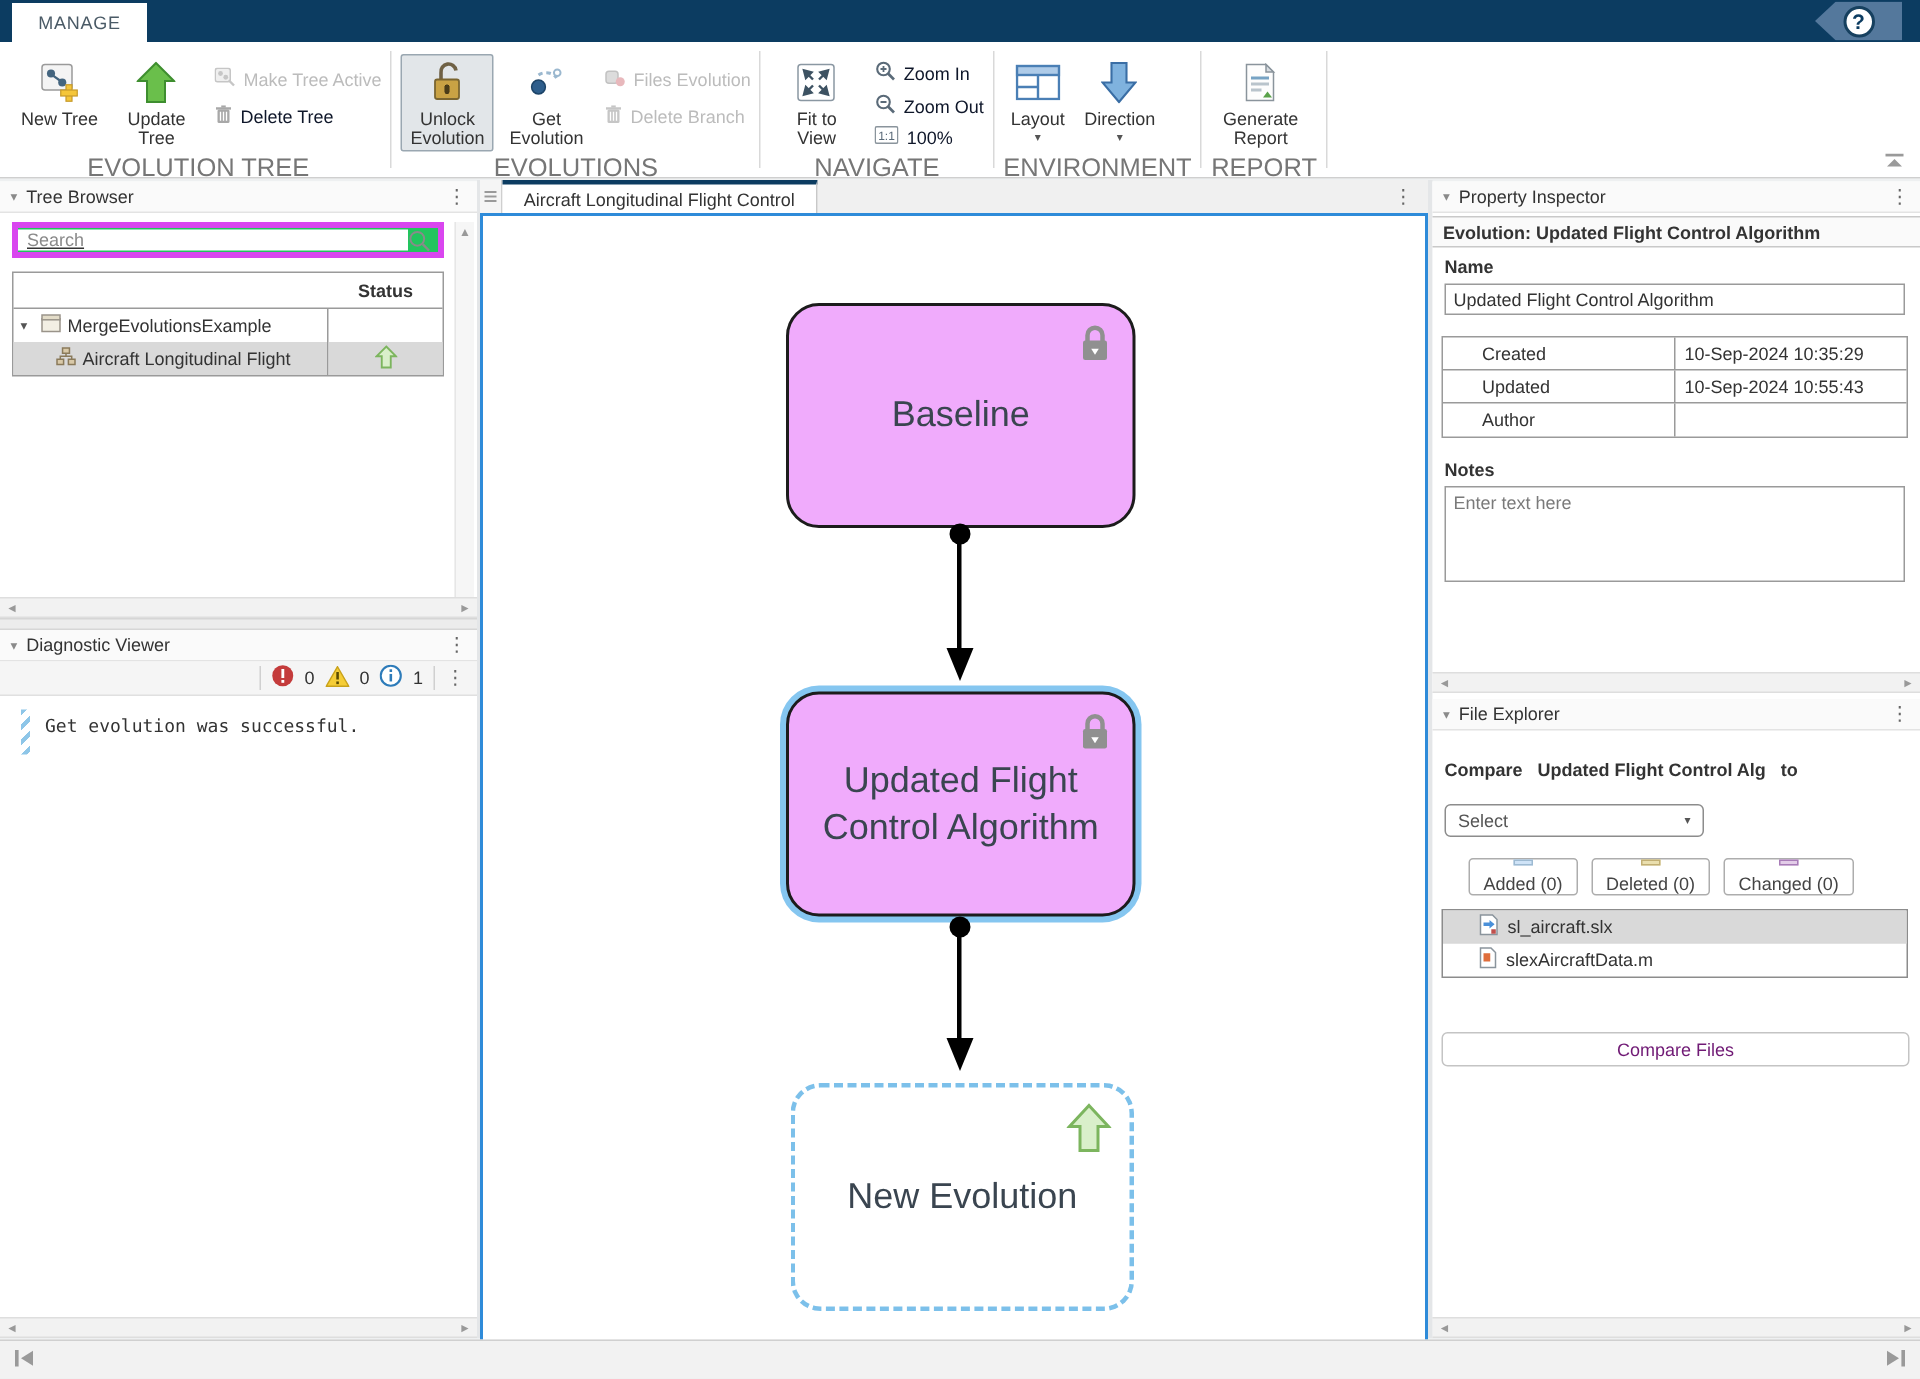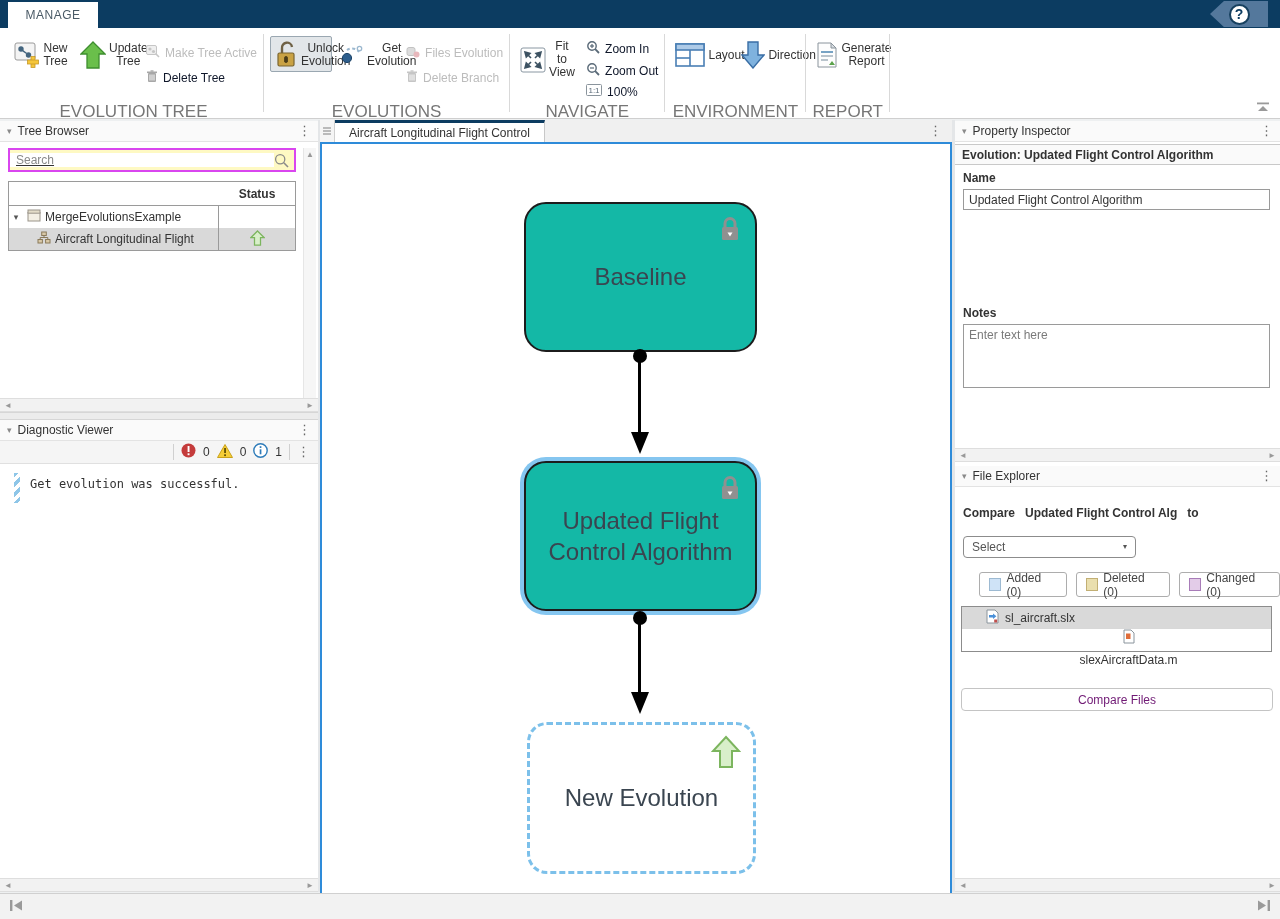--- a/index.html
+++ b/index.html
@@ -15,21 +15,21 @@
     display:flex; align-items:center; justify-content:center; color:#4a5a66; letter-spacing:.5px; font-size:12px; }
   .help-chevron { position:absolute; right:12px; top:1px; height:26px; width:58px; background:#54789c;
     clip-path:polygon(0 50%, 24% 0, 100% 0, 100% 100%, 24% 100%); display:flex; align-items:center; justify-content:center; }
   .help-circle { width:21px; height:21px; border-radius:50%; background:#fff; border:2px solid #16405f;
     color:#0c3c61; font-weight:bold; font-size:14px; display:flex; align-items:center; justify-content:center; }
   .ribbon-body { position:absolute; top:28px; bottom:0; left:0; right:0; display:flex; align-items:stretch; padding-left:4px; }
   .rgroup { display:flex; flex-direction:column; padding:0 6px; }
   .rgroup-content { flex:1; display:flex; align-items:flex-start; gap:4px; padding-top:8px; }
   .rgroup-label { height:16px; text-align:center; font-size:17px; color:#767676; white-space:nowrap; }
   .rsep { width:1px; background:#d9d9d9; margin:6px 0; }
-  .big-btn { min-width:46px; max-width:62px; display:flex; align-items:center; gap:3px;
+  .big-btn { min-width:46px; max-width:62px; display:flex; flex-direction:column; align-items:center; gap:3px;
     padding:3px 3px 1px 3px; border:1px solid transparent; border-radius:2px; cursor:default; }
   .big-btn .bicon { height:30px; display:flex; align-items:center; justify-content:center; }
   .big-btn .blabel { font-size:12px; line-height:13px; text-align:center; color:#333; }
   .big-btn.selected { background:#e2e6e9; border-color:#9aa7b1; }
   .small-col { display:flex; flex-direction:column; gap:9px; padding-top:9px; padding-left:4px; }
   .small-col.tight { gap:5px; padding-top:4px; }
   .small-btn { display:flex; align-items:center; gap:5px; font-size:12px; color:#0f172a; white-space:nowrap; }
   .small-btn.disabled { color:#bcbcbc; }
   .caret { font-size:8px; color:#555; line-height:6px; }
   .ribbon-collapse { position:absolute; right:10px; bottom:3px; }
@@ -38,21 +38,21 @@
     padding:0 7px; gap:6px; font-size:12px; color:#333; }
   .ptri { color:#8a8a8a; font-size:9px; }
   .kebab { margin-left:auto; color:#666; font-size:13px; line-height:12px; }
   .hscroll { background:#f2f2f2; border-top:1px solid #dedede; border-bottom:1px solid #dedede;
     display:flex; align-items:center; justify-content:space-between; padding:0 4px; }
   .scroll-glyph { font-size:8px; color:#999; }
   
   #left-panel { position:absolute; top:121px; left:0; width:318px; height:757px; background:#fff; }
   #lp-vscroll { position:absolute; left:303px; top:27px; width:13px; height:271px; background:#f6f6f6; border-left:1px solid #e6e6e6;
     display:flex; flex-direction:column; justify-content:space-between; align-items:center; padding:2px 0; }
-  #tb-search { position:absolute; left:8px; top:27px; width:288px; height:24px; border:2px solid #d946ef; background:#fef9c3; display:flex; align-items:center;text-decoration:underline; }
+  #tb-search { position:absolute; left:8px; top:27px; width:288px; height:24px; border:4px solid #d946ef; background:#22c55e; display:flex; align-items:center;text-decoration:underline; }
   #tb-search input { flex:1; border:none; outline:none; font-family:inherit; font-size:12px; padding:0 6px; color:#333; }
   #tb-search input::placeholder { color:#8a8a8a; }
   #tb-search .mag { padding-right:5px; display:flex; }
   #tb-table { position:absolute; left:8px; top:60px; width:288px; border:1px solid #9a9a9a; }
   .tbl-hdr { display:flex; height:24px; border-bottom:1px solid #9a9a9a; align-items:center; }
   .tbl-row { display:flex; height:22px; align-items:stretch; }
   .col-name { width:210px; border-right:1px solid #9a9a9a; display:flex; align-items:center; gap:4px; overflow:hidden; }
   .col-status { flex:1; display:flex; align-items:center; justify-content:center; font-weight:bold; }
   .tbl-row .col-status { font-weight:normal; }
   .row-selected { background:#d9d9d9; }
@@ -68,21 +68,21 @@
   #dv-hatch { width:6px; min-height:30px; background:repeating-linear-gradient(135deg,#8ec6e8 0 3px,#fff 3px 7px); }
   #dv-text { font-family:"DejaVu Sans Mono", monospace; font-size:12px; color:#333; padding-top:4px; }
   
   #canvas-area { position:absolute; top:120px; left:320px; width:632px; height:795px; }
   #doc-tabstrip { position:absolute; top:0; left:0; right:0; height:22px; background:#f0f0f0; display:flex; align-items:stretch; }
   #doc-menu { width:15px; border-right:1px solid #cfcfcf; display:flex; align-items:center; justify-content:center; background:#f5f5f5; }
   .doc-tab { width:210px; background:#fff; border-top:3px solid #0c3c61; border-right:1px solid #c8c8c8;
     display:flex; align-items:center; justify-content:center; font-size:12px; color:#333; }
   #doc-kebab { margin-left:auto; padding-right:10px; display:flex; align-items:center; }
   #canvas-body { position:absolute; top:22px; left:0; right:0; bottom:0; background:#fff; border:2px solid #2e8bd9; }
-  .evo-node { position:absolute; background:#14b8a6; border:2px solid #1c1c1c; border-radius:22px;
+  .evo-node { position:absolute; background:#f0abfc; border:2px solid #1c1c1c; border-radius:22px;
     display:flex; align-items:center; justify-content:center; }
   .evo-node .nlabel { font-size:24px; line-height:1.3; color:#3a4550; text-align:center; width:210px; }
   .node-lock { position:absolute; top:12px; right:14px; }
   .node-arrow { position:absolute; top:10px; right:12px; }
   #node-updated { box-shadow:0 0 0 4px #85c6f0; }
   #node-new { background:#fff; border:3px dashed #7cc0ea; border-radius:20px; }
   .conn-dot { position:absolute; width:14px; height:14px; border-radius:50%; background:#000; }
   .conn-line { position:absolute; width:3px; background:#000; }
   .conn-head { position:absolute; width:0; height:0; border-left:9px solid transparent; border-right:9px solid transparent; border-top:22px solid #000; }
   
@@ -101,28 +101,28 @@
   #pi-notes { position:absolute; left:8px; top:203px; width:307px; height:64px; border:1px solid #9a9a9a;
     font-family:inherit; font-size:12px; padding:3px 5px; resize:none; color:#333; }
   #pi-notes::placeholder { color:#7a7a7a; }
   #rp-hscroll { position:absolute; left:0; top:327px; width:325px; height:14px; }
   #fe-head { position:absolute; left:0; top:345px; width:325px; }
   #fe-compare { position:absolute; left:8px; top:385px; font-weight:bold; font-size:12px; color:#333; display:flex; gap:10px; }
   #fe-select { position:absolute; left:8px; top:415px; width:173px; height:22px; border:1px solid #8c8c8c; border-radius:4px;
     display:flex; align-items:center; padding:0 8px; color:#555; background:#fff; }
   #fe-select .caret { margin-left:auto; }
   #fe-filters { position:absolute; left:24px; top:451px; display:flex; gap:9px; }
-  .chip { height:25px; border:1px solid #adadad; border-radius:3px; background:#fff; display:flex; align-items:center; gap:5px; padding:0 9px; font-size:12px; color:#444; }
+  .chip { height:25px; border:1px solid #adadad; border-radius:3px; background:#fff; display:flex; align-items:center; gap:5px; padding:0 9px; font-size:12px; color:#444;flex-direction:column; }
   .swatch { width:13px; height:13px; border:1px solid; }
   .sw-added { background:#cfe3f7; border-color:#9dbad2; }
   .sw-deleted { background:#eadfae; border-color:#c2af74; }
   .sw-changed { background:#e3cce8; border-color:#a87cb8; }
   #fe-list { position:absolute; left:6px; top:485px; width:311px; border:1px solid #8c8c8c; }
   .file-row { height:22px; display:flex; align-items:center; gap:6px; padding-left:24px; border-bottom:1px solid #d8d8d8; }
-  .file-row:last-child { border-bottom:none;flex-direction:column; }
+  .file-row:last-child { border-bottom:none; }
   #fe-compare-btn { position:absolute; left:6px; top:567px; width:312px; height:23px; border:1px solid #c4c4c4; border-radius:4px;
     background:#fff; color:#701a75; font-family:inherit; font-size:12px; }
   
   .bottom-scroll { position:absolute; bottom:27px; height:14px; }
   #bs-left { left:0; width:318px; }
   #bs-right { left:955px; width:325px; }
   #status-bar { position:absolute; bottom:0; left:0; right:0; height:26px; background:#f2f2f2; border-top:1px solid #d0d0d0;
     display:flex; align-items:center; justify-content:space-between; padding:0 9px; }
   .gap-col { position:absolute; top:120px; bottom:27px; width:3px; background:#e4e6e8; }
 </style>
@@ -544,20 +544,34 @@
   <div class="phead">
     <span class="ptri">▾</span>
     <span>Property Inspector</span>
     <span class="kebab">⋮</span>
   </div>
   <div id="pi-heading">Evolution: Updated Flight Control Algorithm</div>
 
   <div class="flabel" style="top:50px;">Name</div>
   <input id="pi-name-input" value="Updated Flight Control Algorithm" style="">
 
+  <div id="pi-table">
+    <div class="pi-row">
+      <div class="pi-key">Created</div>
+      <div class="pi-val">10-Sep-2024 10:35:29</div>
+    </div>
+    <div class="pi-row">
+      <div class="pi-key">Updated</div>
+      <div class="pi-val">10-Sep-2024 10:55:43</div>
+    </div>
+    <div class="pi-row">
+      <div class="pi-key">Author</div>
+      <div class="pi-val"></div>
+    </div>
+  </div>
 
   <div class="flabel" style="top:185px;">Notes</div>
   <textarea id="pi-notes" placeholder="Enter text here" style=""></textarea>
 
   <div id="rp-hscroll" class="hscroll">
     <span class="scroll-glyph">◄</span>
     <span class="scroll-glyph">►</span>
   </div>
 
   <div id="fe-head" class="phead">

